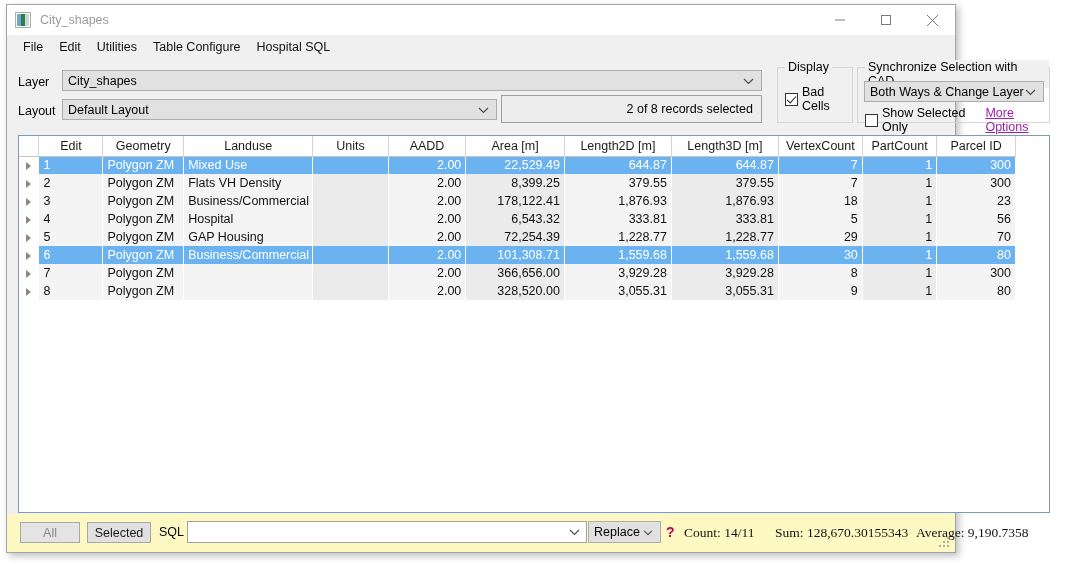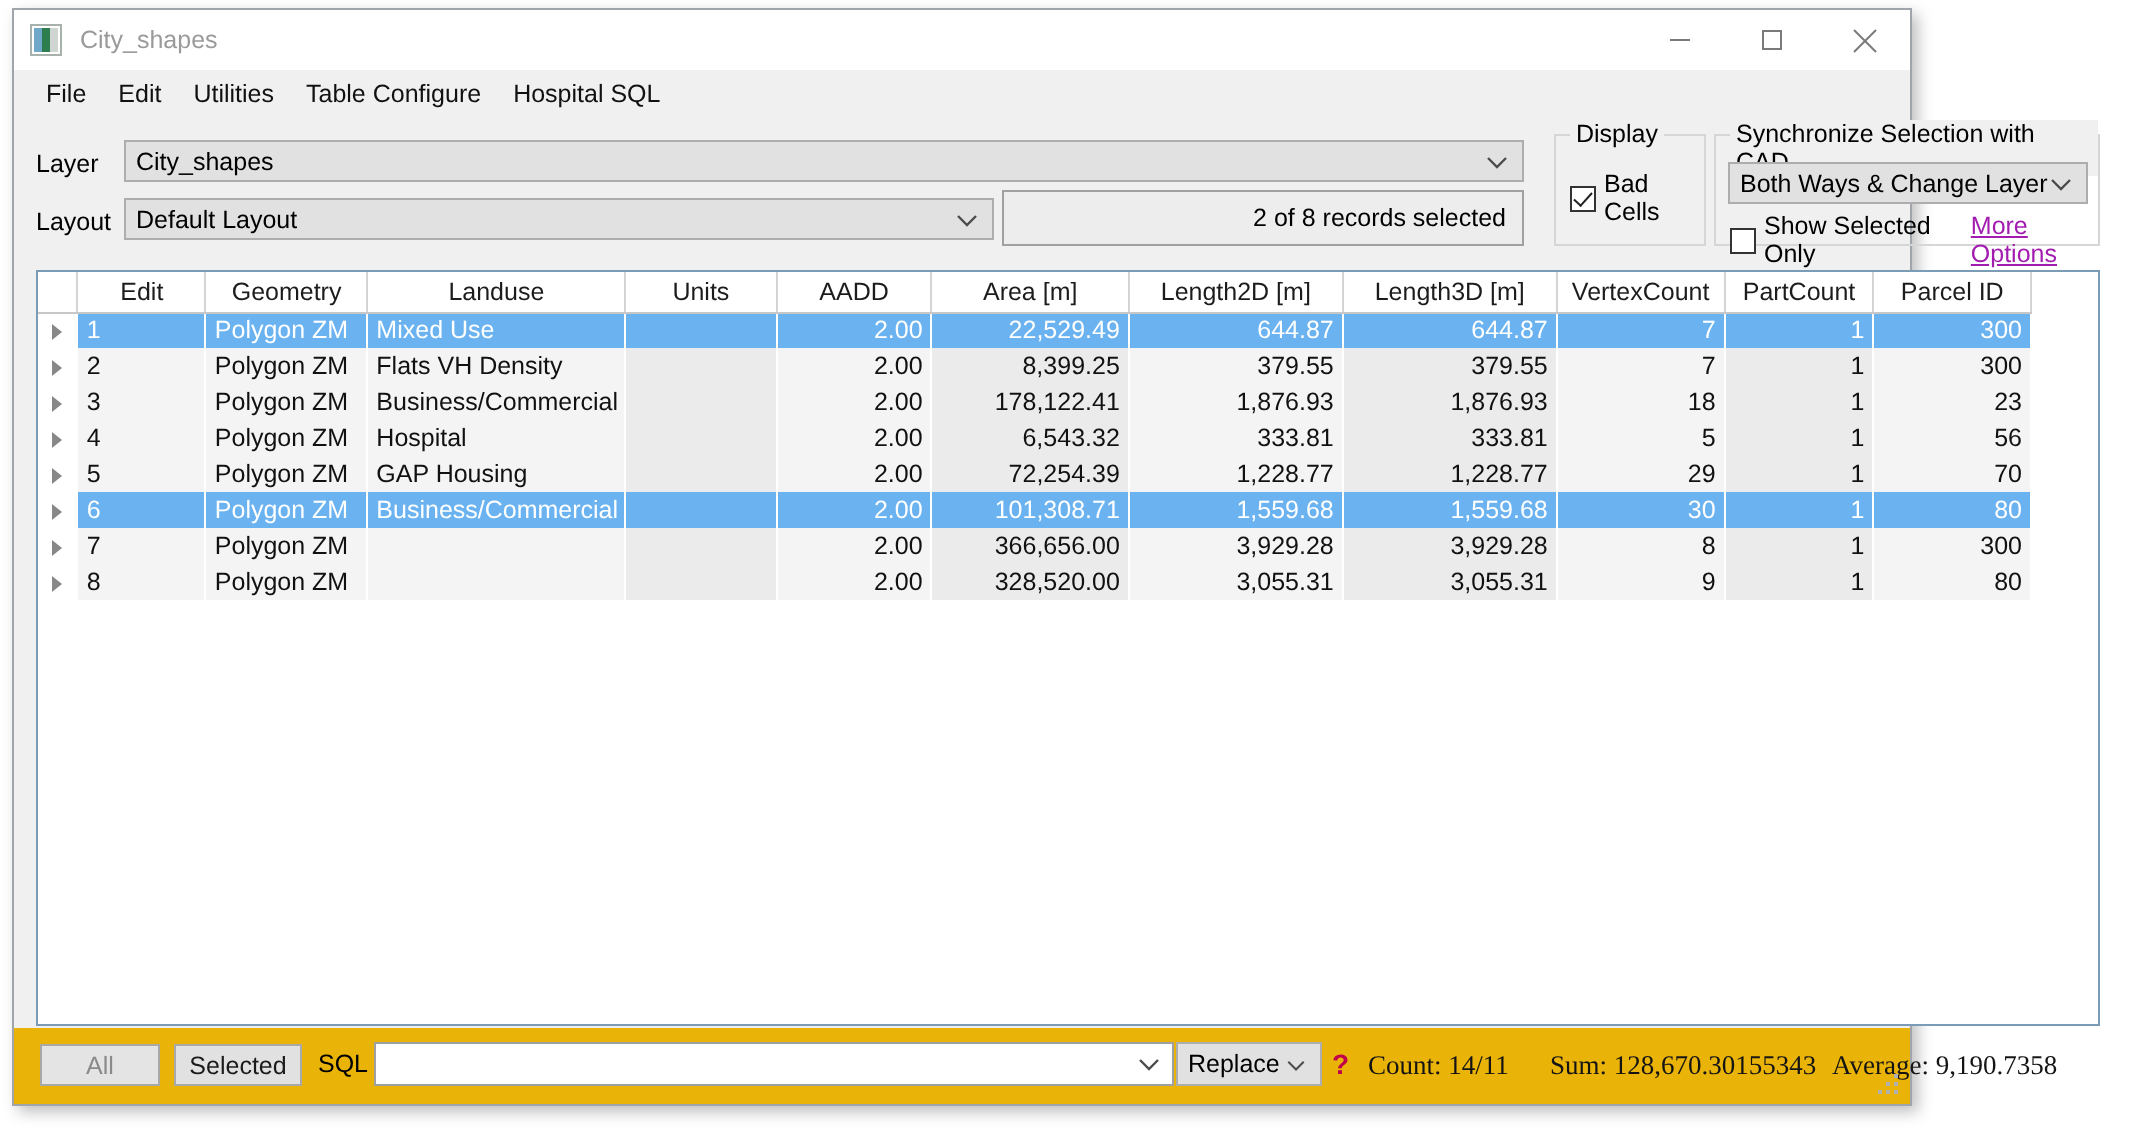--- a/index.html
+++ b/index.html
@@ -243,21 +243,21 @@
     vertical-align: middle;
   }
 
   
   .bottombar {
     position: absolute;
     left: 0;
     bottom: 0;
     width: 100%;
     height: 38px;
-    background: #eab308;
+    background: #fef9c3;
     text-align: center;
   }
   .btn {
     position: absolute;
     height: 21px;
     border: 1px solid #a8a8a8;
     box-sizing: border-box;
     background: #e1e1e1;
     font-size: 12.5px;
     display: flex;

